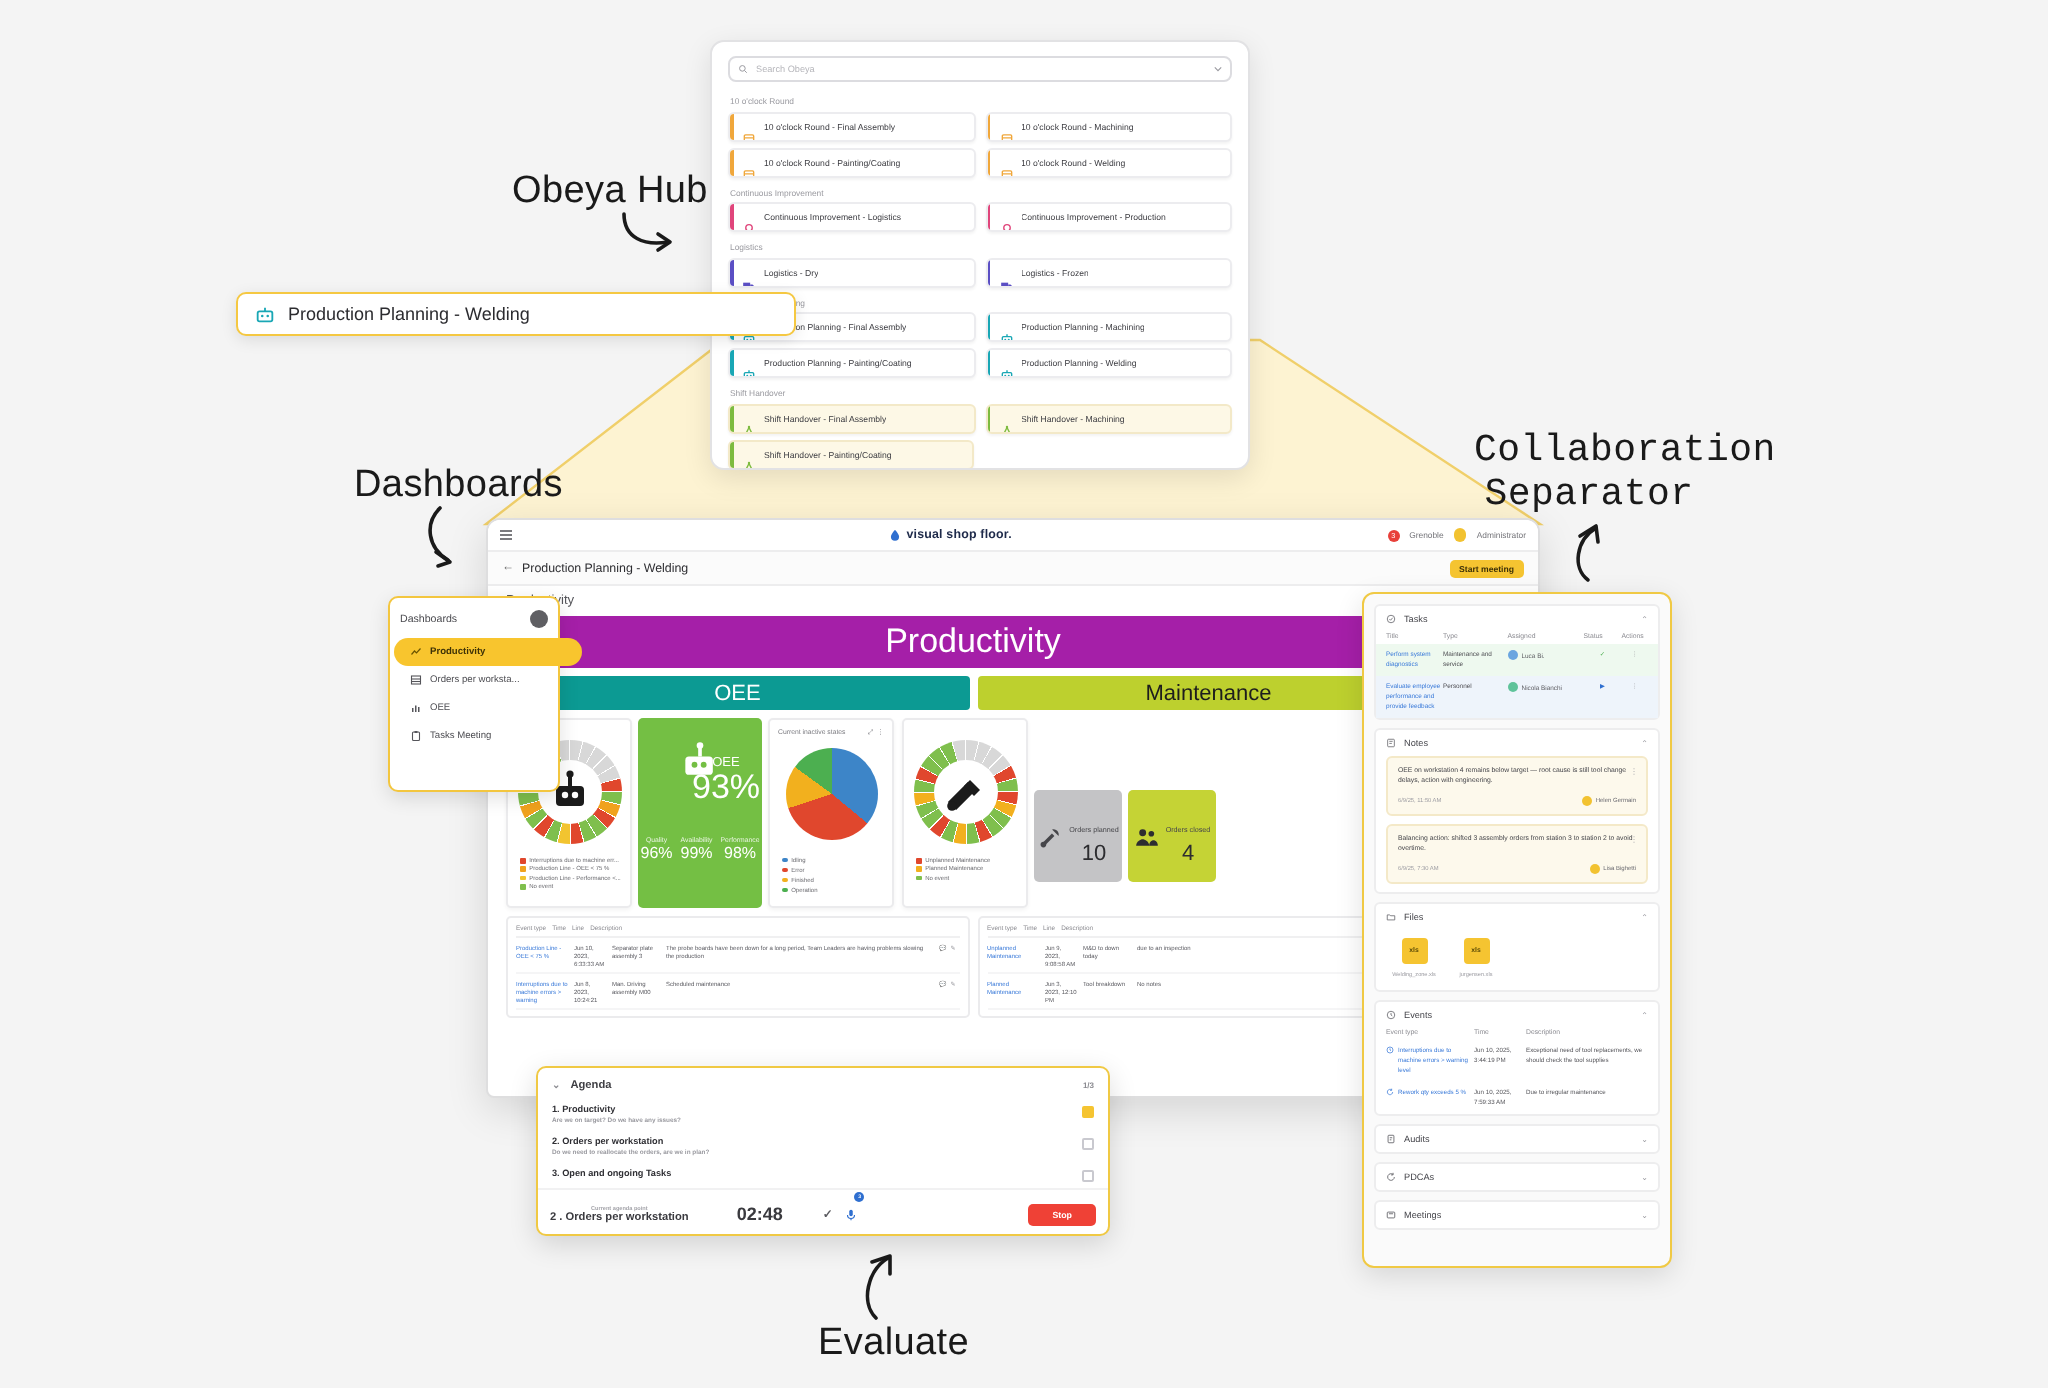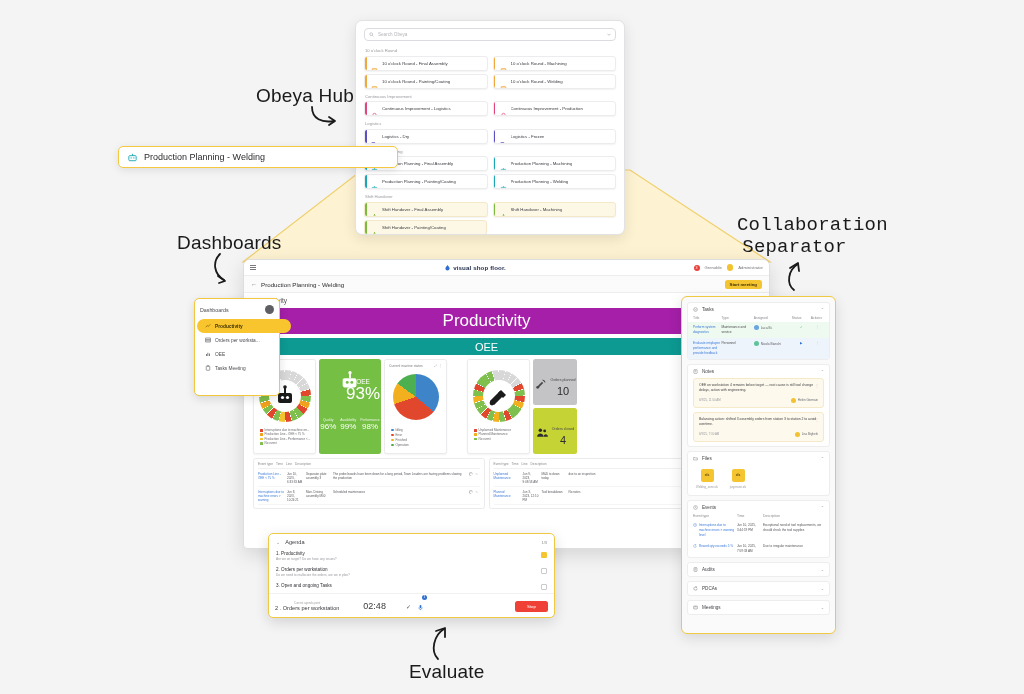--- a/index.html
+++ b/index.html
@@ -95,21 +95,21 @@
   .board { flex:1; padding:0 9px 0 9px; }
   .bannerP {
     background:#a51fa8; color:#fff; border-radius:2px; height:26px;
     display:flex; align-items:center; justify-content:center;
     font-size:17px; font-weight:400;
   }
   .twoCol { display:flex; gap:4px; margin-top:4px; }
   .bannerOEE { flex:1; background:#0c9a93; color:#fff; border-radius:2px; height:17px; display:flex; align-items:center; justify-content:center; font-size:11px; }
   .bannerMnt { flex:1; background:#bdd02e; color:#1d1d1d; border-radius:2px; height:17px; display:flex; align-items:center; justify-content:center; font-size:11px; }
 
-  .widgets { display:flex; gap:20px; margin-top:4px; }
+  .widgets { display:flex; gap:4px; margin-top:4px; }
   .wcol { display:flex; gap:3px; }
   .card { background:#fff; border:1px solid #ebebed; border-radius:2.5px; box-shadow:0 1px 2px rgba(0,0,0,.05); }
 
   .gauge { width:63px; height:95px; padding:4px 3px; display:flex; flex-direction:column; align-items:center; }
   .ring { width:52px; height:52px; border-radius:50%; position:relative; margin-top:6px; }
   .ring .hole { position:absolute; inset:10px; background:#fff; border-radius:50%; display:flex; align-items:center; justify-content:center; }
   .ring .hole svg { width:24px; height:24px; }
   .lg { margin-top:6px; width:100%; padding-left:3px; }
   .lg div { display:flex; align-items:center; gap:2px; font-size:3px; color:#6a6a6f; line-height:4.4px; }
   .lg i { width:2.6px; height:2.6px; border-radius:.5px; flex:0 0 2.6px; }
@@ -123,21 +123,21 @@
   .kpis .k { font-size:3.4px; opacity:.85; }
   .kpis .v { font-size:8px; }
 
   .pieCard { width:63px; height:95px; padding:4px; }
   .pieCard .hd { display:flex; align-items:center; font-size:3.4px; color:#7b7b80; gap:2px; }
   .pie { width:46px; height:46px; border-radius:50%; margin:6px auto 0; }
   .pieLg { display:flex; flex-wrap:wrap; gap:1px 4px; margin-top:8px; padding-left:2px; }
   .pieLg div { display:flex; align-items:center; gap:2px; font-size:3px; color:#6a6a6f; width:26px; }
   .pieLg i { width:2.6px; height:2.6px; border-radius:50%; }
 
-  .mCards { display:flex; flex-direction:column; gap:3px; }
+  .mCards { display:flex; flex-direction:row; gap:3px;margin-top:36px; }
   .mCard { width:44px; height:46px; border-radius:2.5px; display:flex; align-items:center; justify-content:center; gap:3px; }
   .mCard.g { background:#c4c4c6; }
   .mCard.y { background:#c5d335; }
   .mCard .ic { width:13px; height:13px; }
   .mCard .tt { text-align:center; }
   .mCard .tt .k { font-size:3.6px; color:#46464a; }
   .mCard .tt .v { font-size:11px; color:#2d2d30; }
 
   .evTable { margin-top:4px; display:flex; gap:4px; }
   .evBox { flex:1; background:#fff; border:1px solid #ebebed; border-radius:2.5px; padding:3px 4px; }
@@ -203,21 +203,21 @@
   .eHd .c1{width:44px}.eHd .c2{width:26px}.eHd .c3{flex:1}
   .eR { display:flex; font-size:3.1px; padding:3px 5px; }
   .eR .c1{width:44px; color:#3a7ad9; line-height:5px; display:flex; gap:2px}
   .eR .c2{width:26px; color:#55555a; line-height:5px}
   .eR .c3{flex:1; color:#55555a; line-height:5px}
 
   
   .meet {
     position:absolute; left:268px; top:533px; width:287px; height:85px;
     background:#fff; border:1.5px solid #f0c944; border-radius:5px;
-    box-shadow:0 4px 14px rgba(0,0,0,.14); z-index:35; overflow:hidden;
+    box-shadow:0 4px 14px rgba(0,0,0,.14); z-index:35; overflow:hidden;font-weight:bold;
   }
   .meetHd { display:flex; align-items:center; gap:5px; padding:5px 7px 3px; }
   .meetHd .ch { font-size:5px; color:#8a8a90; }
   .meetHd .t { font-size:5.6px; color:#3e3e43; }
   .meetHd .cnt { margin-left:auto; font-size:4px; color:#8a8a90; }
   .agItem { padding:3px 7px; }
   .agItem .t { font-size:4.6px; color:#2f2f34; }
   .agItem .s { font-size:3.2px; color:#9a9aa0; margin-top:1px; }
   .agRow { display:flex; align-items:flex-start; }
   .agRow .box { margin-left:auto; width:6px; height:6px; border:1px solid #c9c9cf; border-radius:1px; margin-top:1px; }
@@ -452,20 +452,21 @@
     <div class="app-sub">
       <span class="t">Productivity</span>
       <span class="dept">Department Entity Department B</span>
     </div>
 
     <div class="app-body">
       <div class="board">
         <div class="bannerP">Productivity</div>
         <div class="twoCol">
           <div class="bannerOEE">OEE</div>
+          <div class="bannerMnt">Maintenance</div>
         </div>
 
         <div class="widgets">
 
           <div class="wcol">
             <div class="card gauge">
               <div class="ring" id="ring-oee" style="background: conic-gradient(rgb(216, 216, 216) 0deg, rgb(216, 216, 216) 13.8deg, rgb(255, 255, 255) 13.8deg, rgb(255, 255, 255) 15deg, rgb(216, 216, 216) 15deg, rgb(216, 216, 216) 28.8deg, rgb(255, 255, 255) 28.8deg, rgb(255, 255, 255) 30deg, rgb(216, 216, 216) 30deg, rgb(216, 216, 216) 43.8deg, rgb(255, 255, 255) 43.8deg, rgb(255, 255, 255) 45deg, rgb(216, 216, 216) 45deg, rgb(216, 216, 216) 58.8deg, rgb(255, 255, 255) 58.8deg, rgb(255, 255, 255) 60deg, rgb(216, 216, 216) 60deg, rgb(216, 216, 216) 73.8deg, rgb(255, 255, 255) 73.8deg, rgb(255, 255, 255) 75deg, rgb(224, 71, 45) 75deg, rgb(224, 71, 45) 88.8deg, rgb(255, 255, 255) 88.8deg, rgb(255, 255, 255) 90deg, rgb(127, 191, 77) 90deg, rgb(127, 191, 77) 103.8deg, rgb(255, 255, 255) 103.8deg, rgb(255, 255, 255) 105deg, rgb(240, 162, 30) 105deg, rgb(240, 162, 30) 118.8deg, rgb(255, 255, 255) 118.8deg, rgb(255, 255, 255) 120deg, rgb(224, 71, 45) 120deg, rgb(224, 71, 45) 133.8deg, rgb(255, 255, 255) 133.8deg, rgb(255, 255, 255) 135deg, rgb(127, 191, 77) 135deg, rgb(127, 191, 77) 148.8deg, rgb(255, 255, 255) 148.8deg, rgb(255, 255, 255) 150deg, rgb(127, 191, 77) 150deg, rgb(127, 191, 77) 163.8deg, rgb(255, 255, 255) 163.8deg, rgb(255, 255, 255) 165deg, rgb(224, 71, 45) 165deg, rgb(224, 71, 45) 178.8deg, rgb(255, 255, 255) 178.8deg, rgb(255, 255, 255) 180deg, rgb(242, 196, 48) 180deg, rgb(242, 196, 48) 193.8deg, rgb(255, 255, 255) 193.8deg, rgb(255, 255, 255) 195deg, rgb(127, 191, 77) 195deg, rgb(127, 191, 77) 208.8deg, rgb(255, 255, 255) 208.8deg, rgb(255, 255, 255) 210deg, rgb(224, 71, 45) 210deg, rgb(224, 71, 45) 223.8deg, rgb(255, 255, 255) 223.8deg, rgb(255, 255, 255) 225deg, rgb(127, 191, 77) 225deg, rgb(127, 191, 77) 238.8deg, rgb(255, 255, 255) 238.8deg, rgb(255, 255, 255) 240deg, rgb(240, 162, 30) 240deg, rgb(240, 162, 30) 253.8deg, rgb(255, 255, 255) 253.8deg, rgb(255, 255, 255) 255deg, rgb(127, 191, 77) 255deg, rgb(127, 191, 77) 268.8deg, rgb(255, 255, 255) 268.8deg, rgb(255, 255, 255) 270deg, rgb(224, 71, 45) 270deg, rgb(224, 71, 45) 283.8deg, rgb(255, 255, 255) 283.8deg, rgb(255, 255, 255) 285deg, rgb(127, 191, 77) 285deg, rgb(127, 191, 77) 298.8deg, rgb(255, 255, 255) 298.8deg, rgb(255, 255, 255) 300deg, rgb(127, 191, 77) 300deg, rgb(127, 191, 77) 313.8deg, rgb(255, 255, 255) 313.8deg, rgb(255, 255, 255) 315deg, rgb(242, 196, 48) 315deg, rgb(242, 196, 48) 328.8deg, rgb(255, 255, 255) 328.8deg, rgb(255, 255, 255) 330deg, rgb(127, 191, 77) 330deg, rgb(127, 191, 77) 343.8deg, rgb(255, 255, 255) 343.8deg, rgb(255, 255, 255) 345deg, rgb(216, 216, 216) 345deg, rgb(216, 216, 216) 358.8deg, rgb(255, 255, 255) 358.8deg, rgb(255, 255, 255) 360deg);">
                 <div class="hole">
                   <svg viewBox="0 0 24 24">
                       <rect x="5" y="9" width="14" height="10" rx="2" fill="#1b1b1b"></rect>

